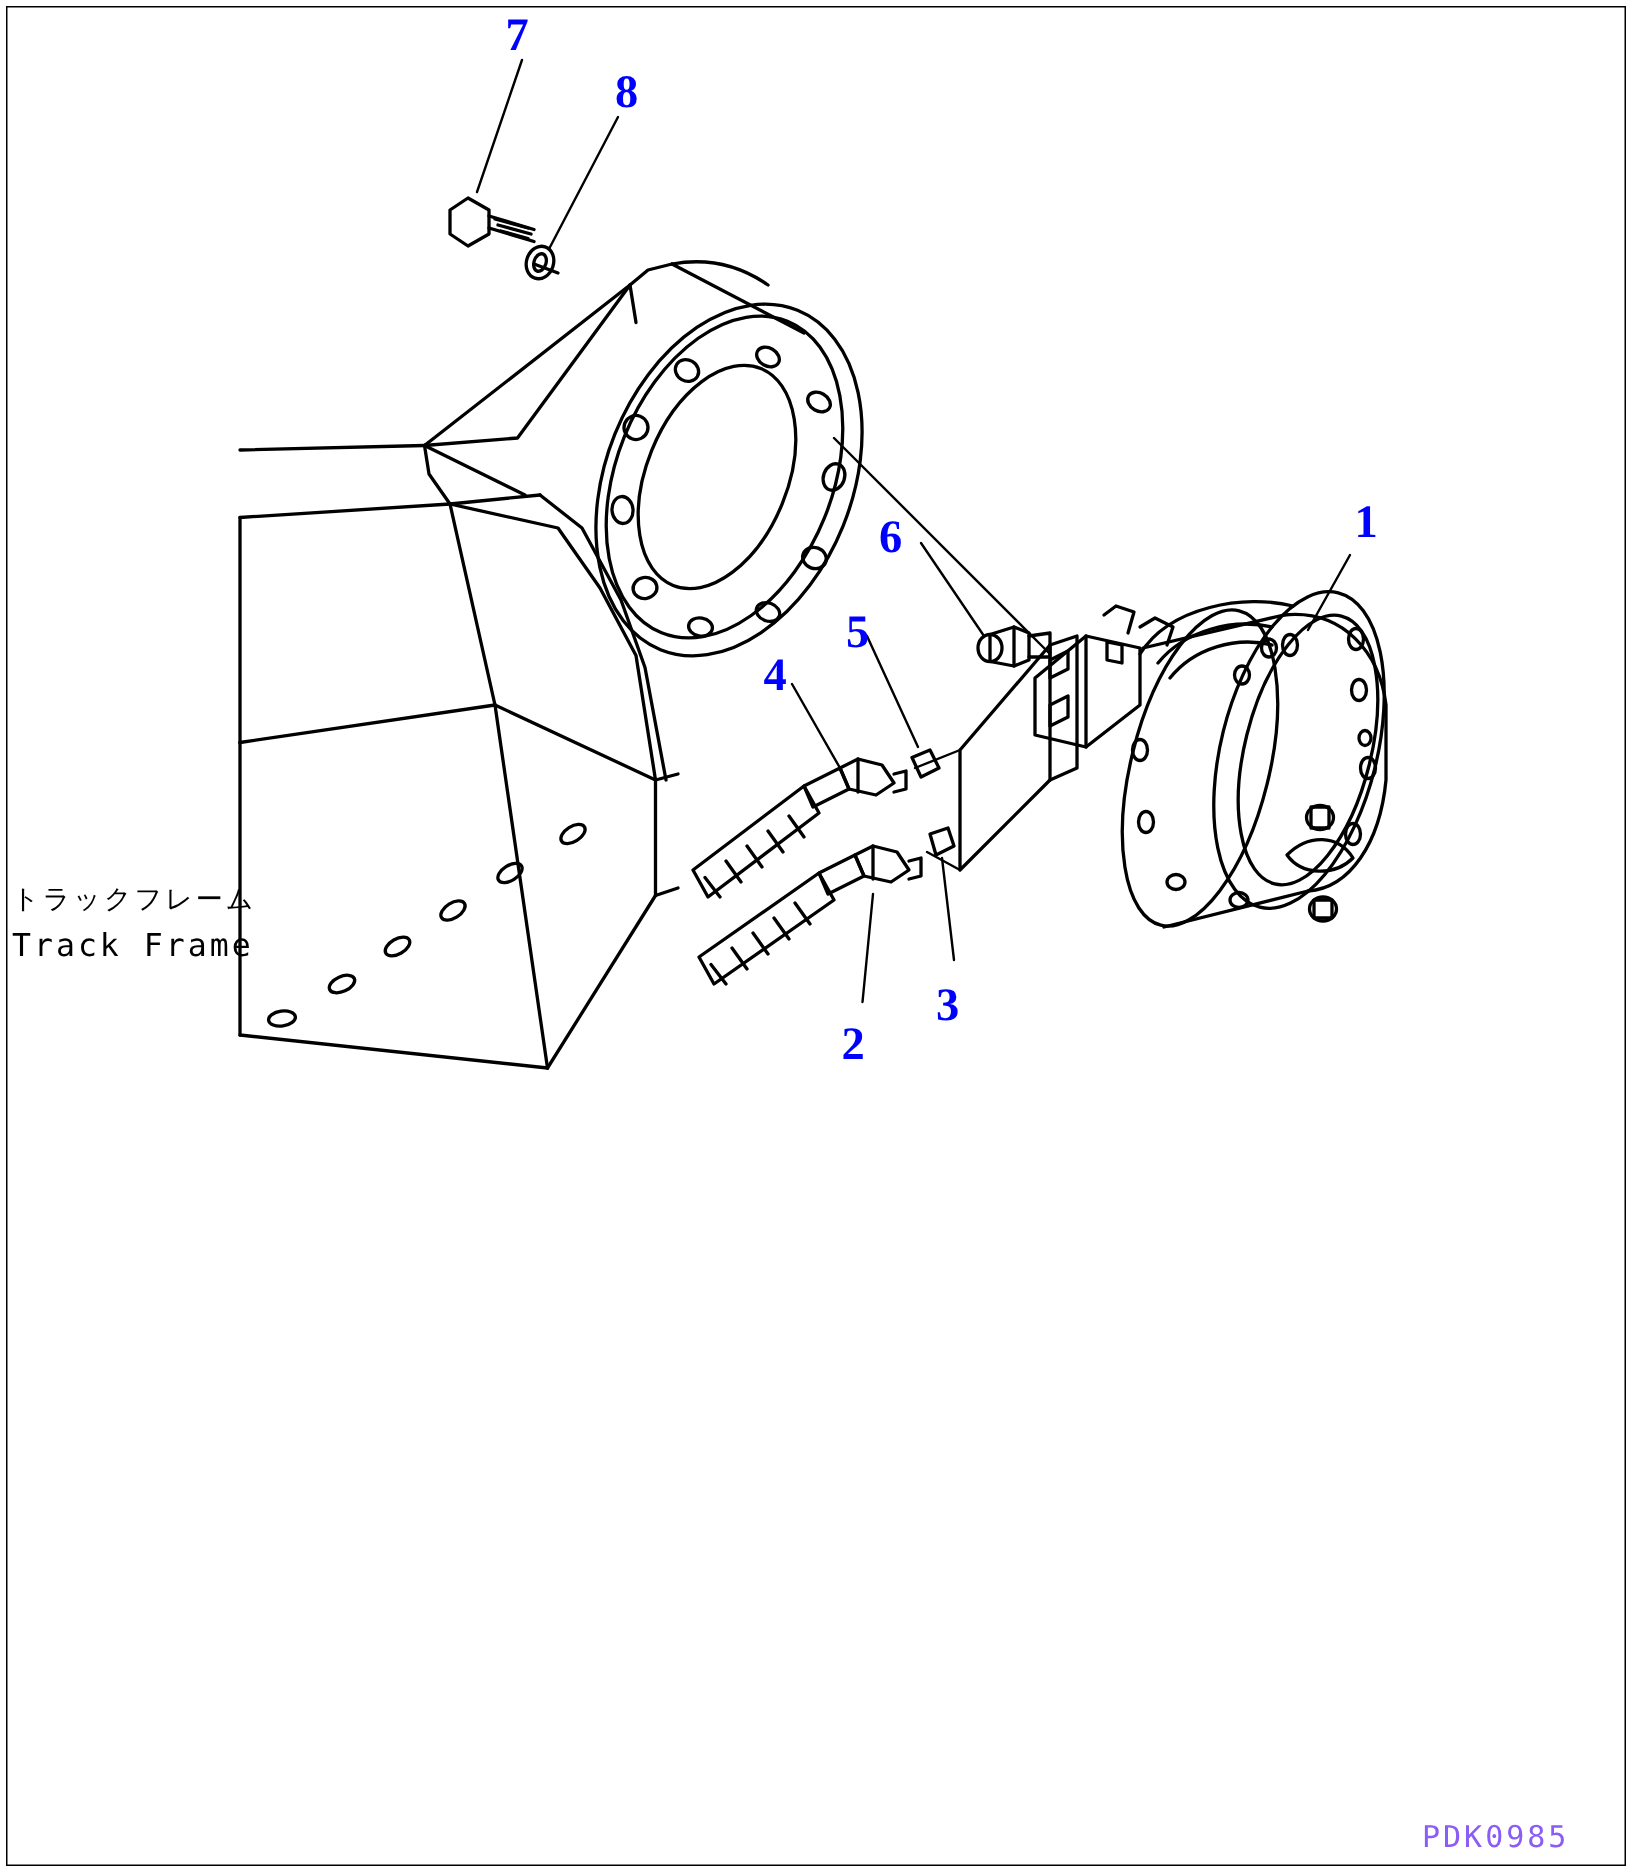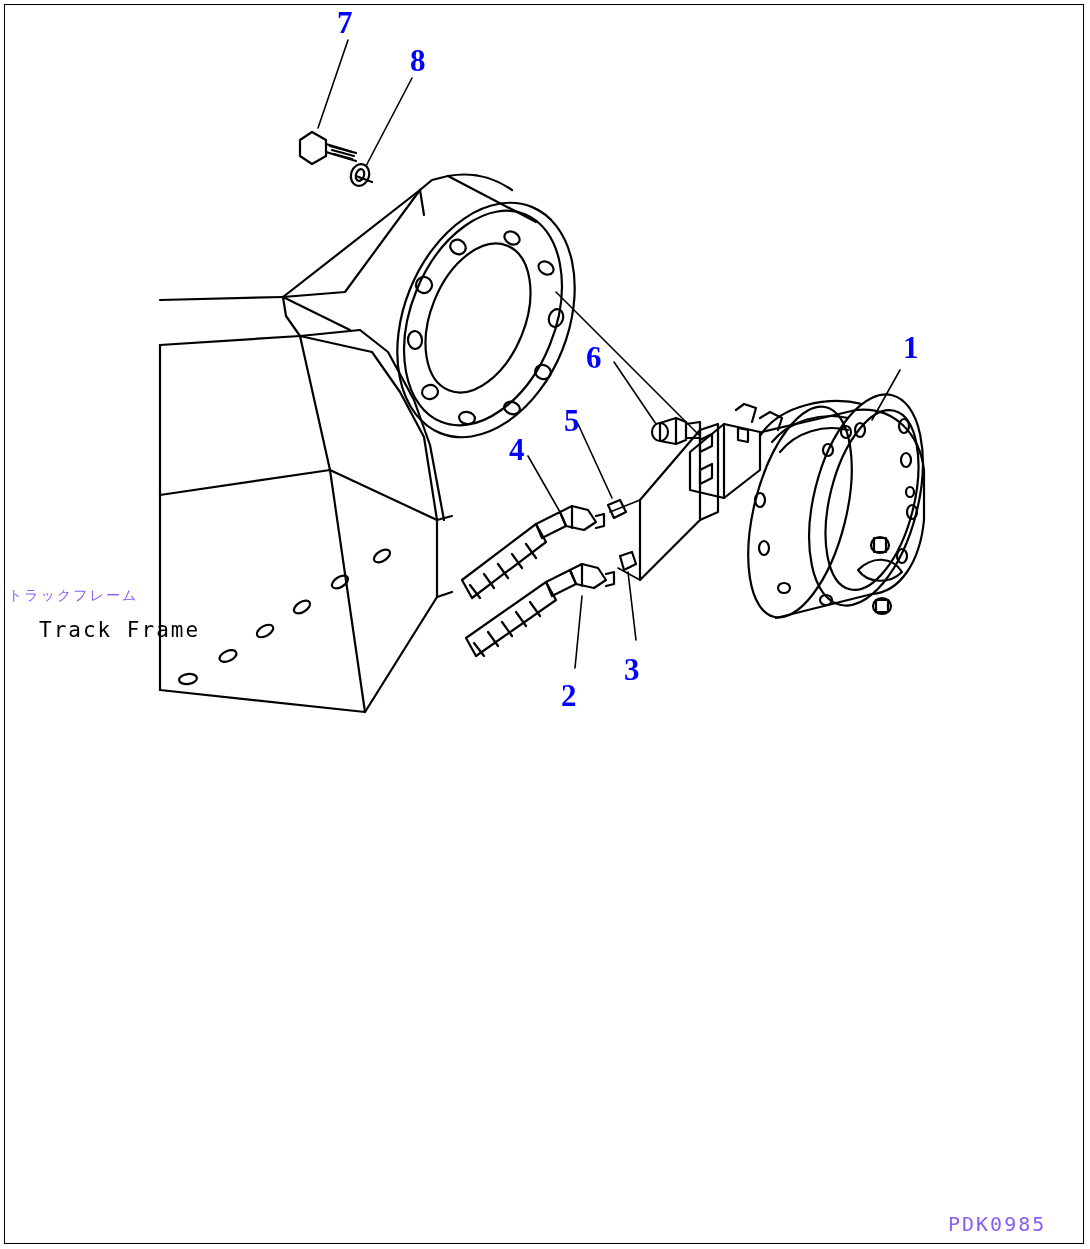--- a/index.html
+++ b/index.html
@@ -37,34 +37,33 @@
     position: absolute;
     color: #0000ff;
     font-weight: bold;
     font-size: 31px;
     font-family: "Liberation Serif", serif;
     line-height: 1;
     user-select: none;
   }
   .jp-label {
     position: absolute;
-    color: #8b5cf6;
-    font-size: 14px;
+    color: #000000;
+    font-size: 18px;
     font-family: Liberation Serif, serif;
     letter-spacing: 2px;
     white-space: nowrap;
   }
   .en-label {
     position: absolute;
     color: #000000;
     font-size: 21px;
     font-family: "DejaVu Sans Mono", monospace;
     letter-spacing: 2px;
     white-space: nowrap;
-    margin-left: 31px;
   }
   .page-code {
     position: absolute;
     color: #8b5cf6;
     font-size: 20px;
     font-family: "DejaVu Sans Mono", monospace;
     letter-spacing: 2px;
     white-space: nowrap;
   }
 </style>

